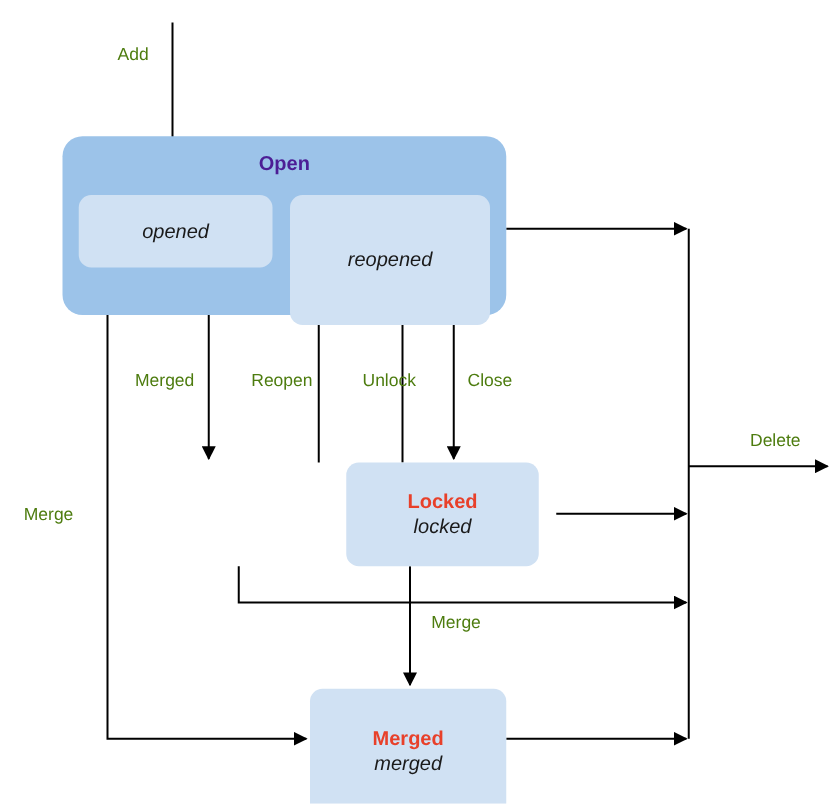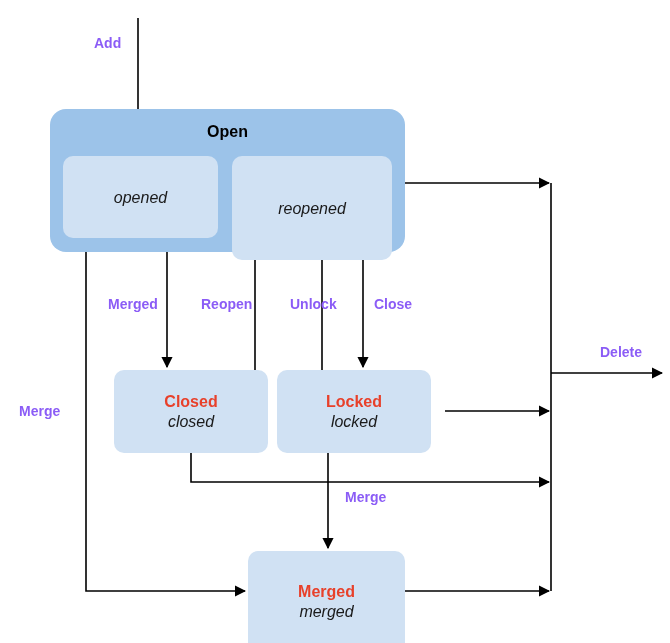--- a/index.html
+++ b/index.html
@@ -35,39 +35,39 @@
     left: 50px;
     top: 109px;
     width: 355px;
     height: 143px;
     background: #9cc3e9;
     border-radius: 16px;
     justify-content: flex-start;
     padding-top: 13px;
   }
   .group-title {
-    color: #000000;
+    color: #4c1d95;
     font-size: 16px;
     font-weight: bold;
     line-height: 19px;
   }
   .substate {
     position: absolute;
     box-sizing: border-box;
     background: #d0e1f3;
     border-radius: 10px;
     display: flex;
     align-items: center;
     justify-content: center;
   }
   .substate-opened {
     left: 13px;
     top: 47px;
     width: 155px;
-    height: 82px;
+    height: 58px;
   }
   .substate-reopened {
     left: 182px;
     top: 47px;
     width: 160px;
     height: 104px;
   }
   .substate-label {
     font-size: 16px;
     font-style: italic;
@@ -103,23 +103,23 @@
     line-height: 20px;
   }
   .state-sub {
     color: #1a1a1a;
     font-size: 16px;
     font-style: italic;
     line-height: 20px;
   }
   .edge-label {
     position: absolute;
-    color: #8b5cf6;
+    color: #4d7c0f;
     font-size: 14px;
-    font-weight: bold;
+    font-weight: normal;
     white-space: nowrap;
     line-height: 16px;
   }
 </style>
 </head>
 <body>
 
 <div id="diagram-root">
 
   <svg id="wires" viewBox="0 0 670 643" width="670" height="643" aria-hidden="true">
@@ -163,24 +163,20 @@
 
     <div class="substate substate-opened">
       <span class="substate-label">opened</span>
     </div>
 
     <div class="substate substate-reopened">
       <span class="substate-label">reopened</span>
     </div>
   </div>
 
-  <div class="node state-box box-closed">
-    <span class="state-title">Closed</span>
-    <span class="state-sub">closed</span>
-  </div>
 
   <div class="node state-box box-locked">
     <span class="state-title">Locked</span>
     <span class="state-sub">locked</span>
   </div>
 
   <div class="node state-box box-merged">
     <span class="state-title">Merged</span>
     <span class="state-sub">merged</span>
   </div>

